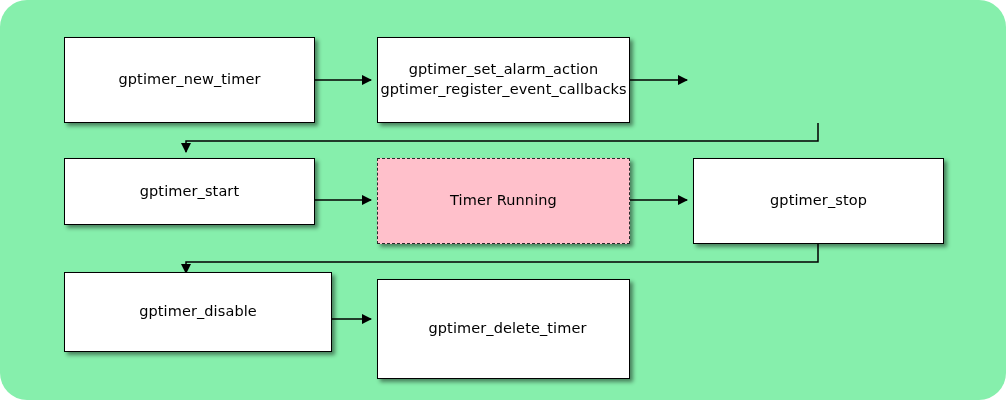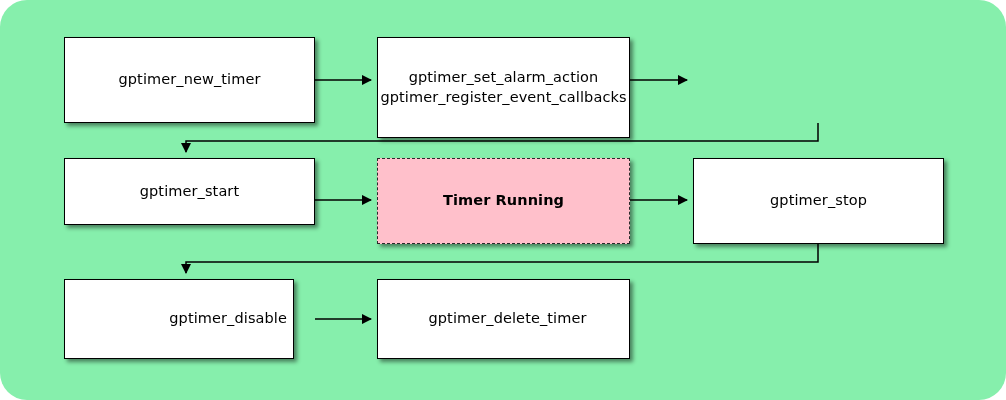--- a/index.html
+++ b/index.html
@@ -78,39 +78,39 @@
 
     <path d="M 818 244 L 818 262 L 186 262 L 186 273" stroke="#000000" stroke-width="1.5" fill="none" marker-end="url(#arrow)"></path>
 
     <path d="M 315 319 L 371 319" stroke="#000000" stroke-width="1.5" fill="none" marker-end="url(#arrow)"></path>
   </svg>
 
   <div class="node" style="left:64px; top:37px; width:251px; height:86px;">
     <span class="label">gptimer_new_timer</span>
   </div>
 
-  <div class="node" style="left:377px; top:37px; width:253px; height:101px;">
+  <div class="node" style="left:377px; top:37px; width:253px; height:86px;">
     <span class="label">gptimer_set_alarm_action
 gptimer_register_event_callbacks</span>
   </div>
 
 
   <div class="node" style="left:64px; top:158px; width:251px; height:67px;">
     <span class="label">gptimer_start</span>
   </div>
 
-  <div class="node state-running" style="left:377px; top:158px; width:253px; height:86px;font-weight:bold;">
+  <div class="node state-running" style="left:377px; top:158px; width:253px; height:86px;">
     <span class="label">Timer Running</span>
   </div>
 
   <div class="node" style="left:693px; top:158px; width:251px; height:86px;text-align:center;">
     <span class="label">gptimer_stop</span>
   </div>
 
-  <div class="node" style="left:64px; top:279px; width:230px; height:80px;justify-content:flex-end;">
+  <div class="node" style="left:64px; top:272px; width:268px; height:80px;">
     <span class="label">gptimer_disable</span>
   </div>
 
-  <div class="node" style="left:377px; top:279px; width:253px; height:80px;padding-left:8px;">
+  <div class="node" style="left:377px; top:279px; width:253px; height:100px;padding-left:8px;">
     <span class="label">gptimer_delete_timer</span>
   </div>
 
 </div>
 
 </body></html>

